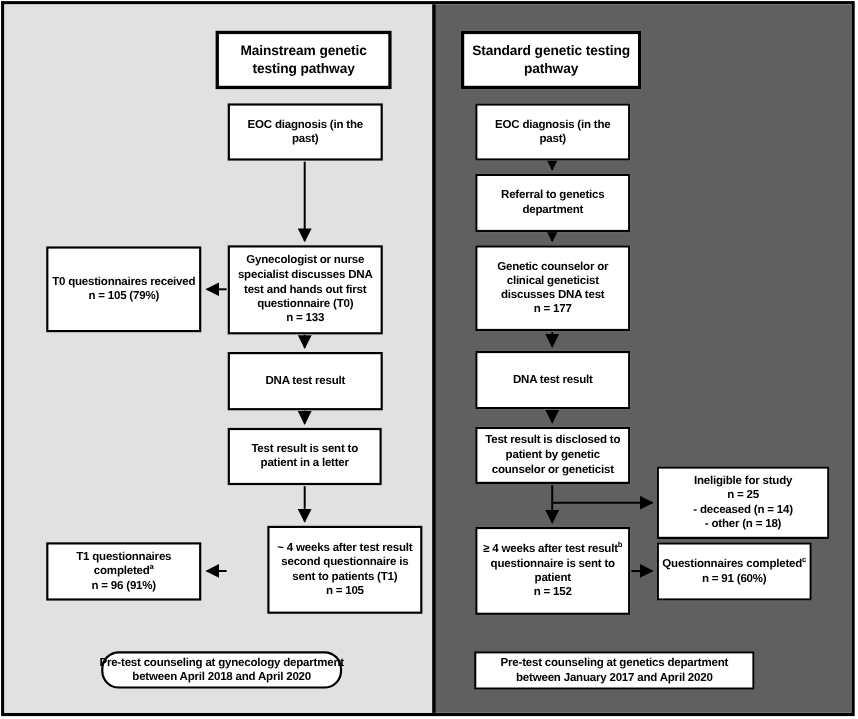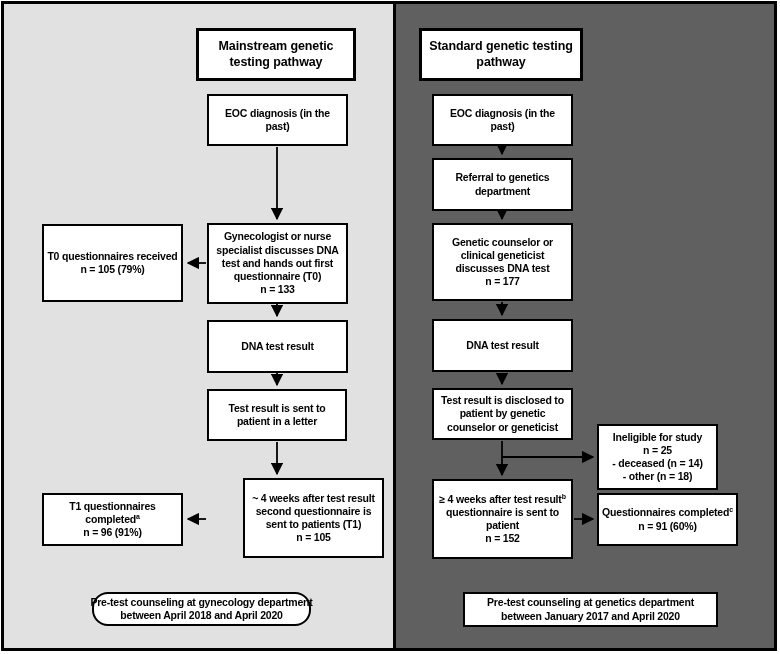--- a/index.html
+++ b/index.html
@@ -62,24 +62,24 @@
   .b-t1        { left:42px;  top:493px; width:141px; height:53px; }
   .b-footer-l  { left:92px;  top:592px; width:219px; height:34px;border-radius:16px; }
 
   
   .b-title-r   { left:419px; top:28px;  width:164px; height:53px;align-items:center; }
   .b-eoc-r     { left:432px; top:94px;  width:141px; height:52px; }
   .b-referral  { left:432px; top:158px; width:141px; height:53px; }
   .b-counselor { left:432px; top:223px; width:141px; height:78px; }
   .b-dna-r     { left:432px; top:319px; width:141px; height:53px; }
   .b-disclosed { left:432px; top:388px; width:141px; height:52px; }
-  .b-inelig    { left:597px; top:424px; width:121px; height:66px; }
+  .b-inelig    { left:597px; top:424px; width:157px; height:66px; }
   .b-4weeks    { left:432px; top:479px; width:141px; height:80px; }
   .b-complete  { left:597px; top:493px; width:141px; height:53px; }
-  .b-footer-r  { left:431px; top:592px; width:255px; height:35px;margin-left:32px; }
+  .b-footer-r  { left:431px; top:592px; width:255px; height:35px; }
 </style>
 </head>
 <body>
 
 <div id="stage">
 
   <div class="frame">
     <div class="pane-left"></div>
     <div class="pane-right"></div>
   </div>

